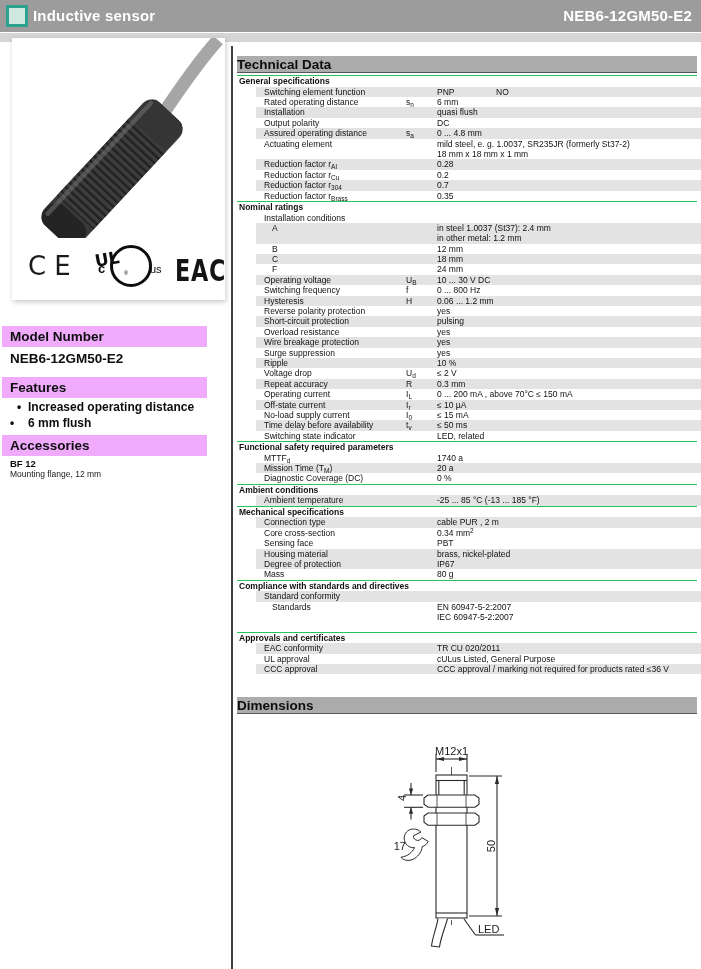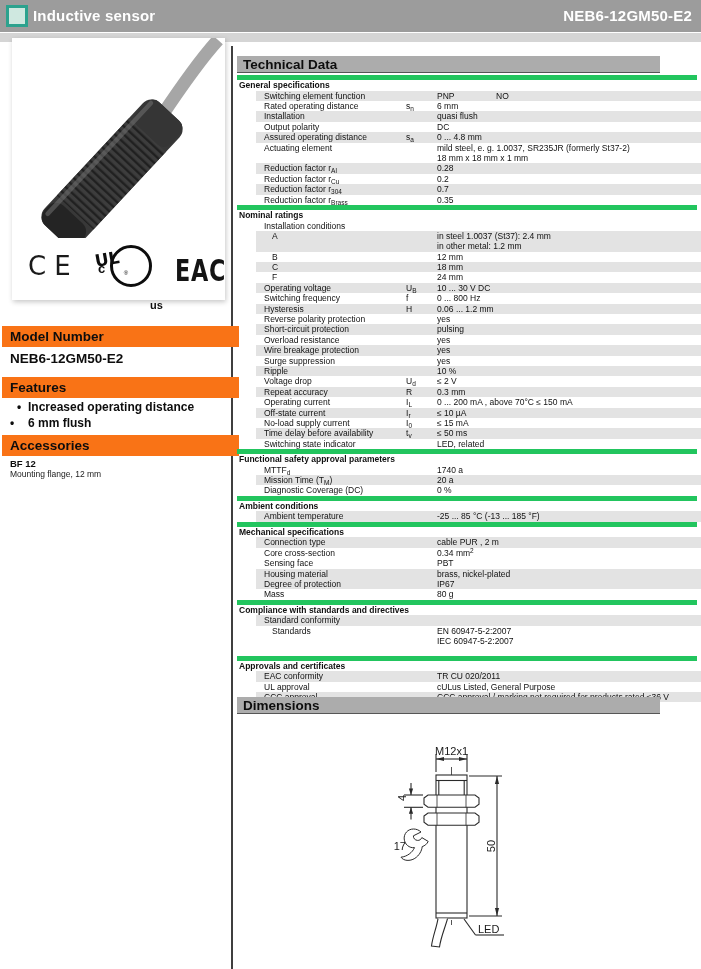--- a/index.html
+++ b/index.html
@@ -18,36 +18,36 @@
   
   .photobox{position:absolute;left:12px;top:38px;width:213px;height:262px;background:#fff;
     box-shadow:1px 2px 5px rgba(0,0,0,.22);}
   .photobox svg{position:absolute;left:0;top:0;}
   .mark-ce{position:absolute;left:16px;top:213px;font-size:26px;color:#1a1a1a;letter-spacing:8px;font-family:"DejaVu Sans",sans-serif;}
   .mark-ul{position:absolute;left:74px;top:205px;width:76px;height:54px;}
   .ul-circ{position:absolute;left:24px;top:2px;width:36px;height:36px;border:3px solid #0d0d0d;border-radius:50%;background:#fff;}
   .ul-UL{position:absolute;left:0;top:6px;width:42px;text-align:center;font-size:17px;font-weight:bold;color:#0d0d0d;transform:rotate(-10deg);font-family:"DejaVu Sans",sans-serif;}
   .ul-reg{position:absolute;left:19px;top:27px;width:42px;text-align:center;font-size:6px;color:#0d0d0d;}
   .ul-c{position:absolute;left:12px;top:18px;font-size:13px;font-weight:bold;color:#0d0d0d;}
-  .ul-us{position:absolute;left:64px;top:20px;font-size:11px;font-weight:bold;color:#0d0d0d;margin-top:36px;}
+  .ul-us{position:absolute;left:64px;top:20px;font-size:11px;font-weight:normal;color:#0d0d0d;}
   .mark-eac{position:absolute;left:163px;top:214px;font-size:31px;font-weight:bold;color:#141414;
     transform:scaleX(.72);transform-origin:left center;letter-spacing:1px;font-family:"DejaVu Sans",sans-serif;}
-  .sidebar-head{position:absolute;left:2px;width:237px;height:21px;background:#f97316;
+  .sidebar-head{position:absolute;left:2px;width:205px;height:21px;background:#f0abfc;
     font-size:13.5px;font-weight:bold;color:#0d0d0d;padding:3px 0 0 8px;box-sizing:border-box;}
   .model-number-value{position:absolute;left:10px;top:351px;font-size:13.5px;font-weight:bold;color:#0d0d0d;}
   .feature{position:absolute;left:10px;font-size:12px;font-weight:bold;color:#0d0d0d;}
   .feature::before{content:"•";display:inline-block;width:18px;}
   .acc-name{position:absolute;left:10px;top:458px;font-size:9.5px;font-weight:bold;color:#0d0d0d;text-align:center;}
   .acc-desc{position:absolute;left:10px;top:469px;font-size:8.5px;color:#222;}
 
   
-  .secbar{position:absolute;left:237px;width:423px;height:17px;background:#acacac;border-bottom:1px solid #565656;
-    font-size:13.5px;font-weight:bold;color:#0d0d0d;padding:1px 0 0 6px;box-sizing:border-box;}
+  .secbar{position:absolute;left:237px;width:460px;height:17px;background:#acacac;border-bottom:1px solid #565656;
+    font-size:13.5px;font-weight:bold;color:#0d0d0d;padding:1px 0 0 0;box-sizing:border-box;}
   #tech-table{position:absolute;left:237px;top:75px;width:460px;font-size:8.5px;color:#111;}
-  .thead{font-weight:bold;line-height:10.6px;border-top:5px solid #22c55e;padding-left:2px;}
+  .thead{font-weight:bold;line-height:10.6px;border-top:1px solid #22c55e;padding-left:2px;}
   .tgap{height:9px;}
   .trow{position:relative;margin-left:19px;width:455px;height:10.4px;line-height:10.45px;}
   .trow.h2{height:20.8px;}
   .trow.shade{background:#e3e3e3;}
   .tl{position:absolute;left:8px;top:0;white-space:nowrap;}
   .tl.ind2{left:16px;}
   .ts{position:absolute;left:150px;top:0;}
   .tv{position:absolute;left:181px;top:0;width:272px;}
   .tv2{position:absolute;left:240px;top:0;}
   sub{font-size:6.5px;vertical-align:-1.5px;line-height:0;}
@@ -238,21 +238,21 @@
     </div>
     <div class="trow shade">
       <span class="tl">Time delay before availability</span>
       <span class="ts">t<sub>v</sub></span>
       <span class="tv">≤ 50 ms</span>
     </div>
     <div class="trow">
       <span class="tl">Switching state indicator</span>
       <span class="tv">LED, related</span>
     </div>
-    <div class="thead">Functional safety approval parameters</div>
+    <div class="thead">Functional safety required parameters</div>
     <div class="trow">
       <span class="tl">MTTF<sub>d</sub></span>
       <span class="tv">1740 a</span>
     </div>
     <div class="trow shade">
       <span class="tl">Mission Time (T<sub>M</sub>)</span>
       <span class="tv">20 a</span>
     </div>
     <div class="trow">
       <span class="tl">Diagnostic Coverage (DC)</span>

